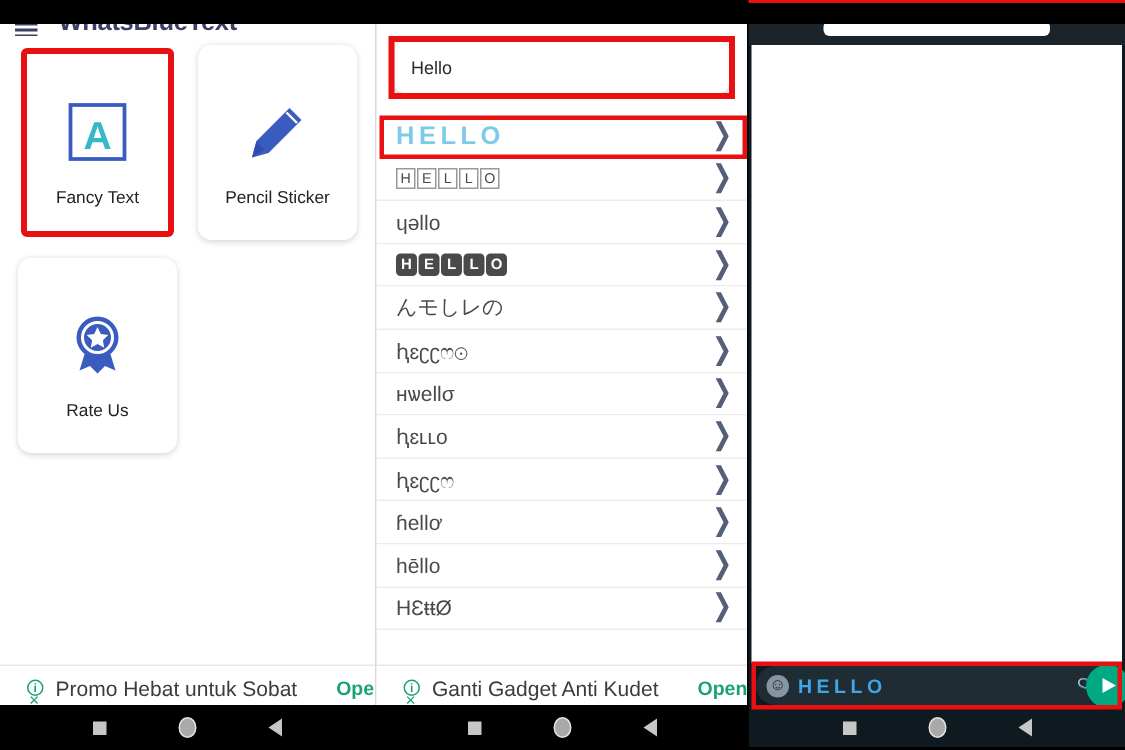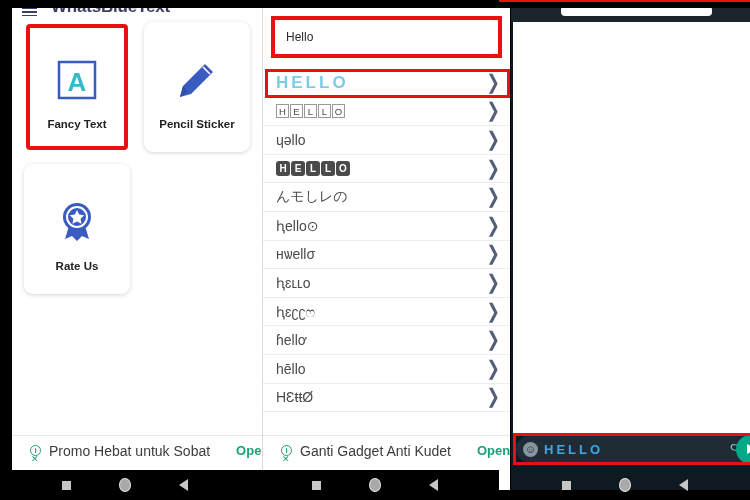--- a/index.html
+++ b/index.html
@@ -4,21 +4,21 @@
 <style>
   * { margin:0; padding:0; box-sizing:border-box; }
   html,body { width:750px; height:500px; overflow:hidden; }
   body {
     font-family:"Liberation Sans", sans-serif;
     background:#000;
   }
   #root { position:relative; width:750px; height:500px; background:#000; }
 
   
-  .panel { position:absolute; top:8px; height:482px; background:#ffffff; overflow:hidden;margin-left:12px; }
+  .panel { position:absolute; top:16px; height:482px; background:#ffffff; overflow:hidden; }
   .navbar {
     position:absolute; bottom:0; height:30px;
     display:flex; align-items:center; justify-content:center; gap:48px;
   }
   .nav-sq { width:9px; height:9px; background:#c6c6c6; }
   .nav-circle {
     width:12px; height:14px; border-radius:50%;
     background:#a9a9a9; border:1.5px solid #e3e3e3;
   }
   .nav-tri {
@@ -52,21 +52,21 @@
     align-items:center; justify-content:center;
     box-shadow:0 1px 4px rgba(0,0,0,.17);
   }
   .card.selected { box-shadow:none; }
   .card.selected::after {
     content:""; position:absolute; inset:2px;
     border:4px solid #e81010; border-radius:4px; pointer-events:none;
   }
   .card-icon { height:72px; display:flex; align-items:center; justify-content:center; }
   .card-label {
-    font-size:11.5px; font-weight:bold; color:#222; margin-top:2px;
+    font-size:11.5px; font-weight:normal; color:#222; margin-top:2px;
   }
 
   
   .ad-bar {
     position:absolute; bottom:25px; left:0; right:0; height:30px;
     background:#fff; border-top:1px solid #e8e8e8;
     display:flex; align-items:center; padding-left:18px; gap:0;
   }
   .ad-info {
     width:11px;height:11px;border:1.2px solid #1aa179;border-radius:50%;
@@ -280,21 +280,21 @@
         </span>
         <span class="chev">❯</span>
       </div>
 
       <div class="list-row">
         <span class="row-text">んモしレの</span>
         <span class="chev">❯</span>
       </div>
 
       <div class="list-row">
-        <span class="row-text">ԧello⊙</span>
+        <span class="row-text">ԧɛʗʗෆ⊙</span>
         <span class="chev">❯</span>
       </div>
 
       <div class="list-row">
         <span class="row-text">нѡеllσ</span>
         <span class="chev">❯</span>
       </div>
 
       <div class="list-row">
         <span class="row-text">ԧɛʟʟo</span>

